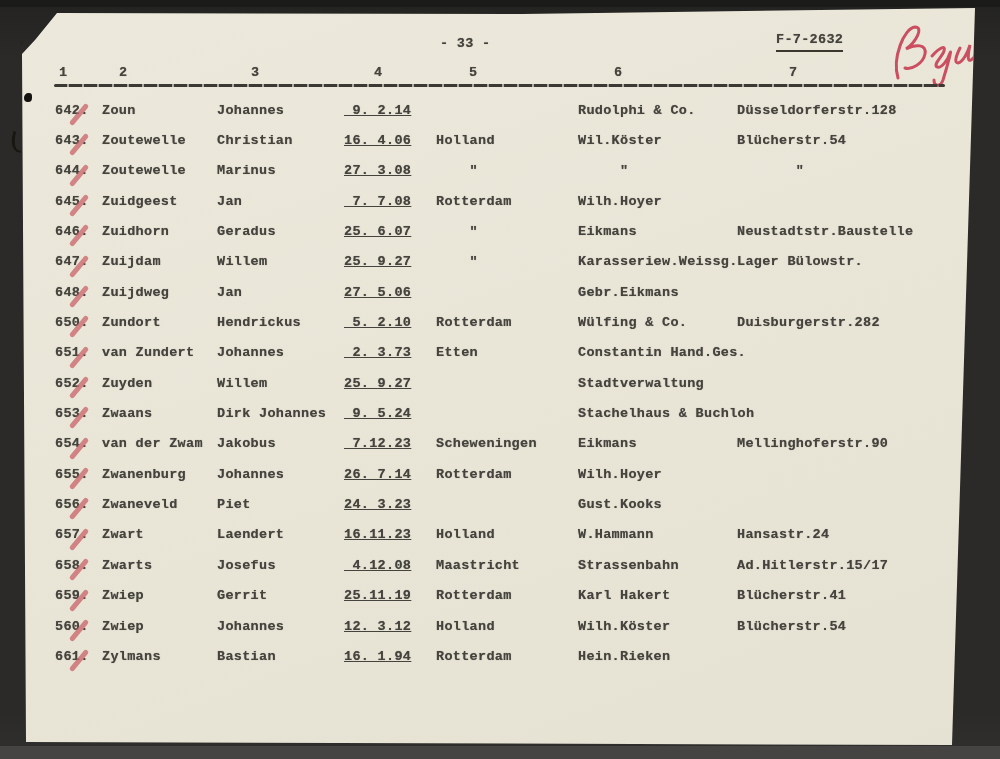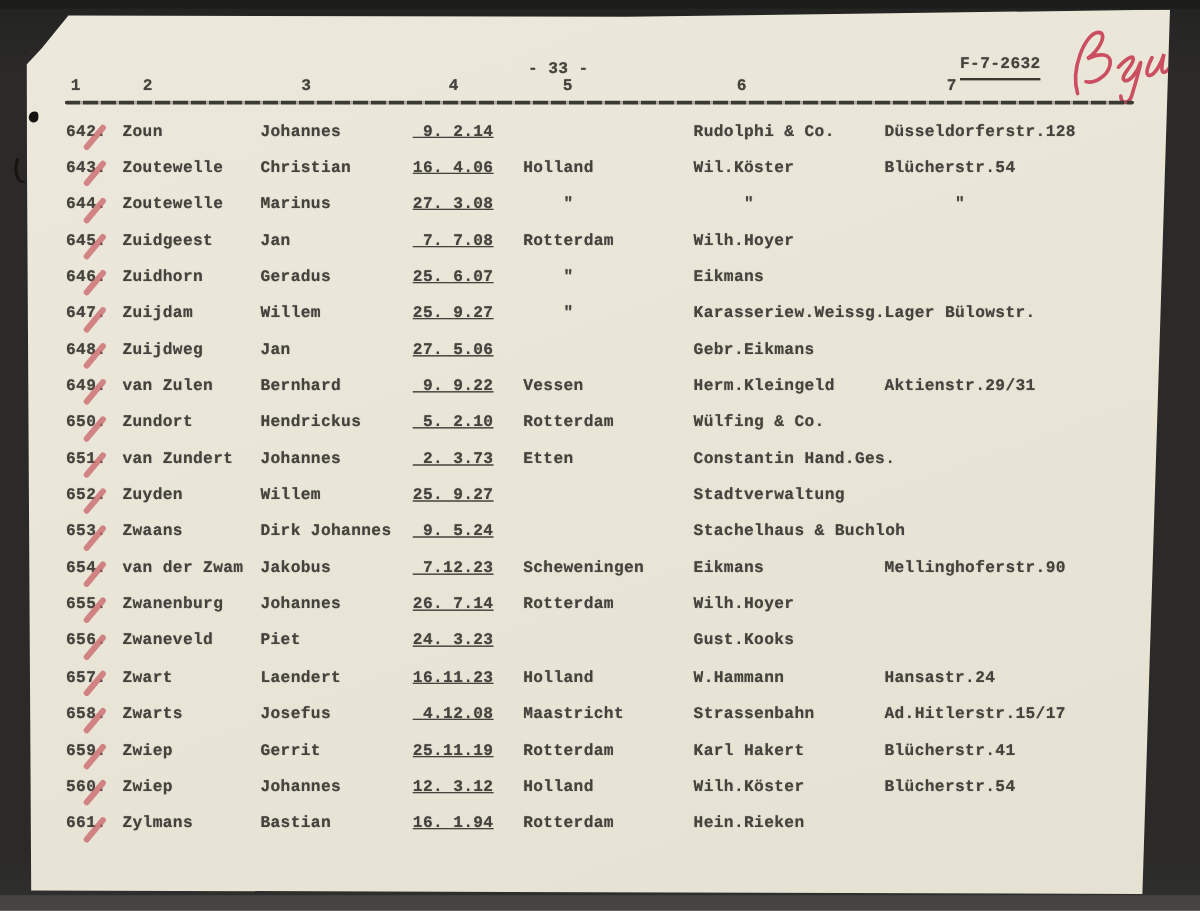--- a/index.html
+++ b/index.html
@@ -15,23 +15,23 @@
 
   #paper{
     position:absolute;left:22px;top:8px;width:956px;height:737px;
     background:linear-gradient(160deg,#ece9dc 0%,#e9e6d8 45%,#e5e2d3 100%);
     clip-path:polygon(13px 32px,35px 5px,500px 6px,953px 0px,930px 737px,4px 734px,0px 46px);
     color:#45433d;
     font-size:13.5px;font-weight:bold;letter-spacing:0.3px;
     text-shadow:0 0 0.8px rgba(70,68,60,0.65);
   }
 
-  .abs{position:absolute;white-space:pre;margin-top:15px;}
+  .abs{position:absolute;white-space:pre;}
   #page-number{left:418px;top:28px;}
-  #reference{left:778px;top:24px;border-bottom:2px solid #3a382f;padding-bottom:3px;}
+  #reference{left:754px;top:24px;border-bottom:2px solid #3a382f;padding-bottom:3px;}
 
   #scrawl{position:absolute;left:860px;top:4px;width:112px;height:80px;}
 
   .colnum{position:absolute;top:57px;}
   .colnum:nth-of-type(1){left:37px;}
   .colnum:nth-of-type(2){left:97px;}
   .colnum:nth-of-type(3){left:229px;}
   .colnum:nth-of-type(4){left:352px;}
   .colnum:nth-of-type(5){left:447px;}
   .colnum:nth-of-type(6){left:592px;}
@@ -136,20 +136,21 @@
           <span class="c c-employer">Wilh.Hoyer</span>
           <div class="red-slash"></div>
         </div>
         <div class="row">
           <span class="c c-no">646.</span>
           <span class="c c-surname">Zuidhorn</span>
           <span class="c c-first">Geradus</span>
           <span class="c c-date">25. 6.07</span>
           <span class="c c-place">    "</span>
           <span class="c c-employer">Eikmans</span>
+          <span class="c c-address">Neustadtstr.Baustelle</span>
           <div class="red-slash"></div>
         </div>
         <div class="row">
           <span class="c c-no">647.</span>
           <span class="c c-surname">Zuijdam</span>
           <span class="c c-first">Willem</span>
           <span class="c c-date">25. 9.27</span>
           <span class="c c-place">    "</span>
           <span class="c c-employer">Karasseriew.Weissg.</span>
           <span class="c c-address">Lager Bülowstr.</span>
@@ -159,36 +160,27 @@
           <span class="c c-no">648.</span>
           <span class="c c-surname">Zuijdweg</span>
           <span class="c c-first">Jan</span>
           <span class="c c-date">27. 5.06</span>
           <span class="c c-place"></span>
           <span class="c c-employer">Gebr.Eikmans</span>
           <span class="c c-address"></span>
           <div class="red-slash"></div>
         </div>
         <div class="row">
-          <span class="c c-no">649.</span>
-          <span class="c c-surname">van Zulen</span>
-          <span class="c c-first">Bernhard</span>
-          <span class="c c-date"> 9. 9.22</span>
-          <span class="c c-place">Vessen</span>
-          <span class="c c-employer">Herm.Kleingeld</span>
-          <span class="c c-address">Aktienstr.29/31</span>
-          <div class="red-slash"></div>
-        </div>
-        <div class="row">
           <span class="c c-no">650.</span>
           <span class="c c-surname">Zundort</span>
           <span class="c c-first">Hendrickus</span>
           <span class="c c-date"> 5. 2.10</span>
           <span class="c c-place">Rotterdam</span>
           <span class="c c-employer">Wülfing &amp; Co.</span>
+          <span class="c c-address">Duisburgerstr.282</span>
           <div class="red-slash"></div>
         </div>
         <div class="row">
           <span class="c c-no">651.</span>
           <span class="c c-surname">van Zundert</span>
           <span class="c c-first">Johannes</span>
           <span class="c c-date"> 2. 3.73</span>
           <span class="c c-place">Etten</span>
           <span class="c c-employer">Constantin Hand.Ges.</span>
           <span class="c c-address"></span>

